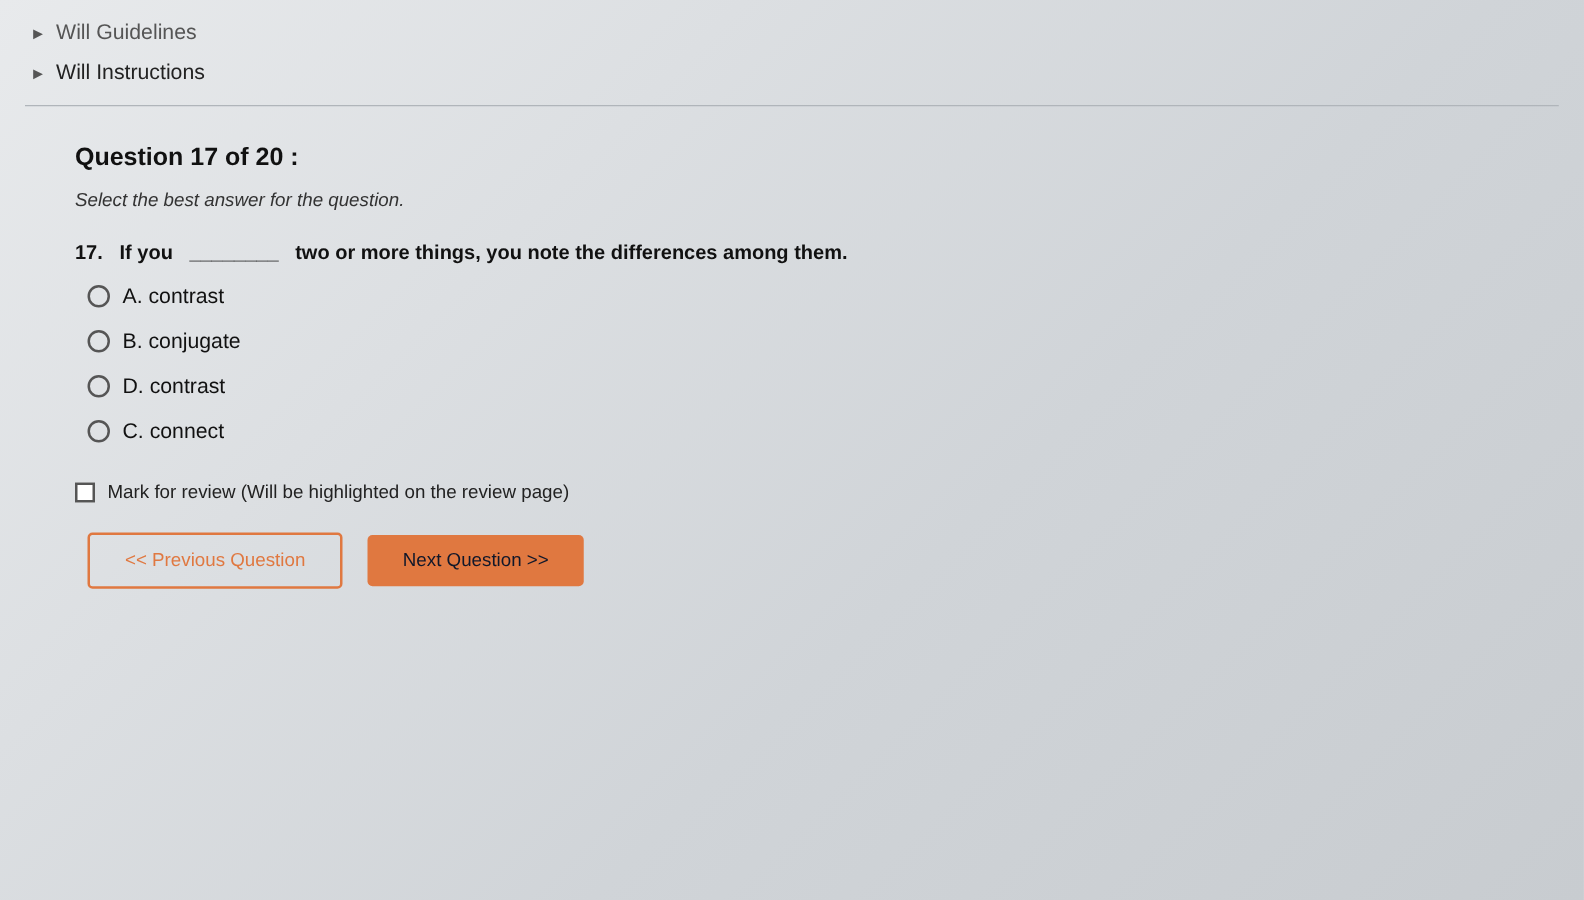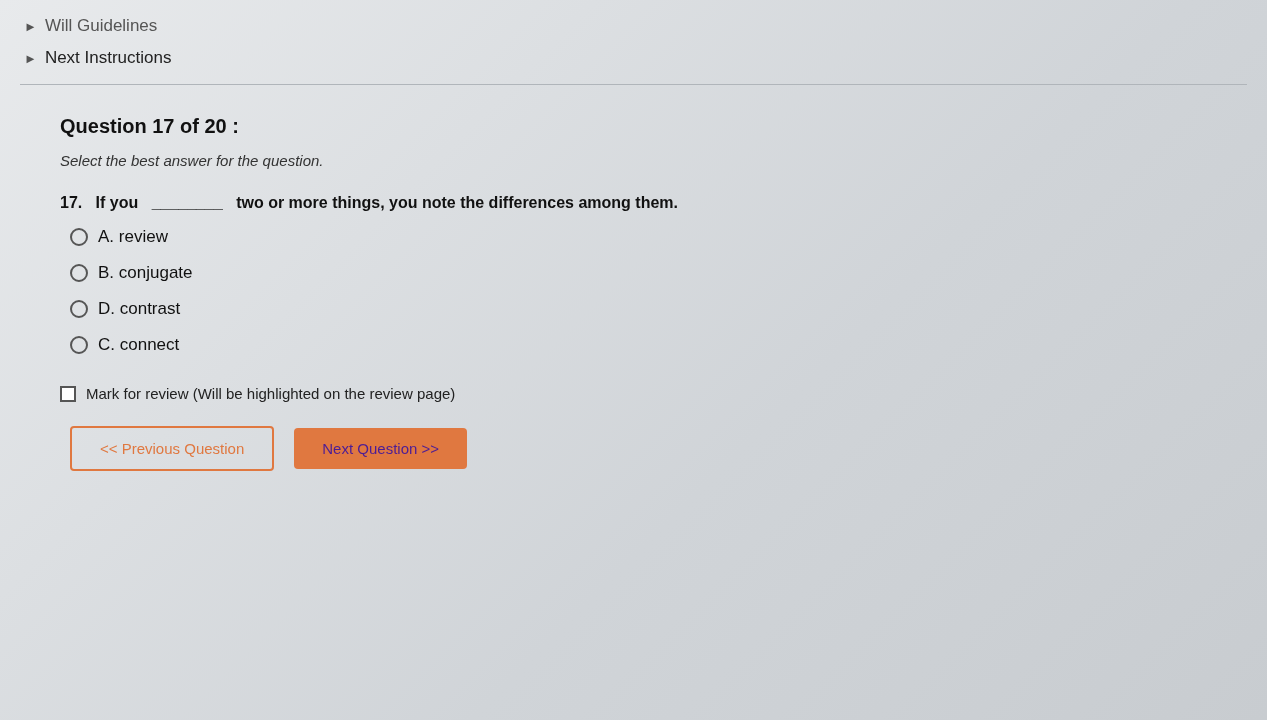--- a/index.html
+++ b/index.html
@@ -153,59 +153,59 @@
       font-size: 15px;
       font-weight: 400;
       cursor: pointer;
       border-radius: 4px;
     }
 
     .btn-next {
       padding: 12px 28px;
       border: none;
       background: #e07840;
-      color: #4c1d95;
+      color: #0f172a;
       font-size: 15px;
       font-weight: 500;
       cursor: pointer;
       border-radius: 4px;
     }
   </style>
 </head>
 <body>
 
 <div class="main-container">
   <div class="top-nav">
     <div class="nav-item faded">
       <span class="arrow">►</span>
       <span>Will Guidelines</span>
     </div>
     <div class="nav-item">
       <span class="arrow">►</span>
-      <span>Next Instructions</span>
+      <span>Will Instructions</span>
     </div>
   </div>
 
   <hr class="divider">
 
   <div class="content-area">
     <div class="question-header">Question 17 of 20 :</div>
     <div class="question-instruction">Select the best answer for the question.</div>
     <div class="question-text">
       <span>17.</span>
       <span>&nbsp;</span>
       <span>If you</span>
       <span>&nbsp;&nbsp;________&nbsp;&nbsp;</span>
       <span>two or more things, you note the differences among them.</span>
     </div>
 
     <div class="options-list">
       <div class="option-item">
         <div class="option-radio"></div>
-        <span class="option-label">A. review</span>
+        <span class="option-label">A. contrast</span>
       </div>
       <div class="option-item">
         <div class="option-radio"></div>
         <span class="option-label">B. conjugate</span>
       </div>
       <div class="option-item">
         <div class="option-radio"></div>
         <span class="option-label">D. contrast</span>
       </div>
       <div class="option-item">

